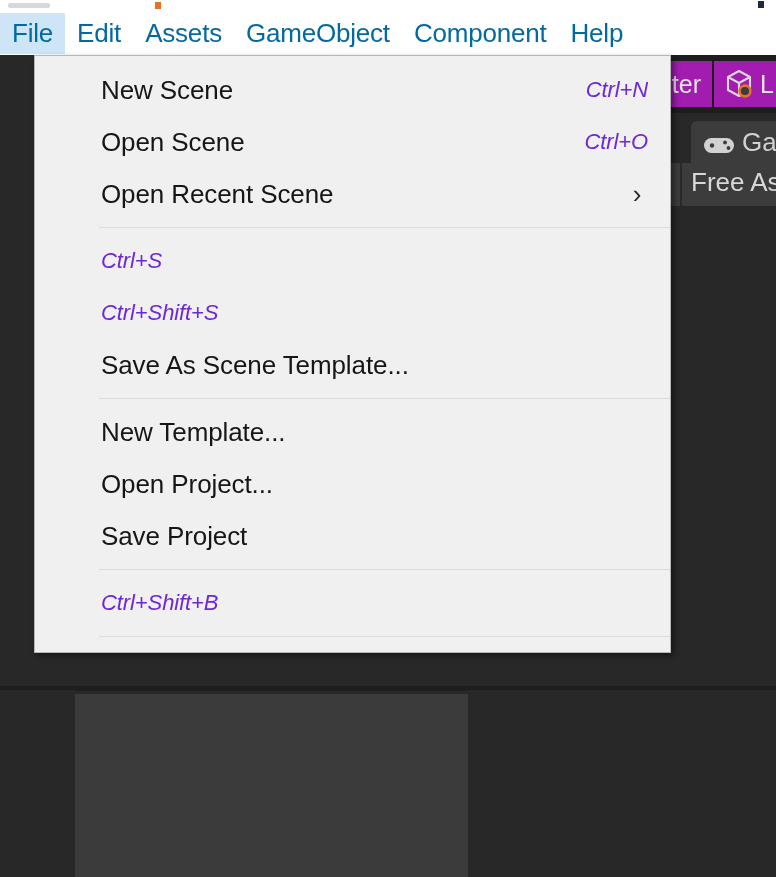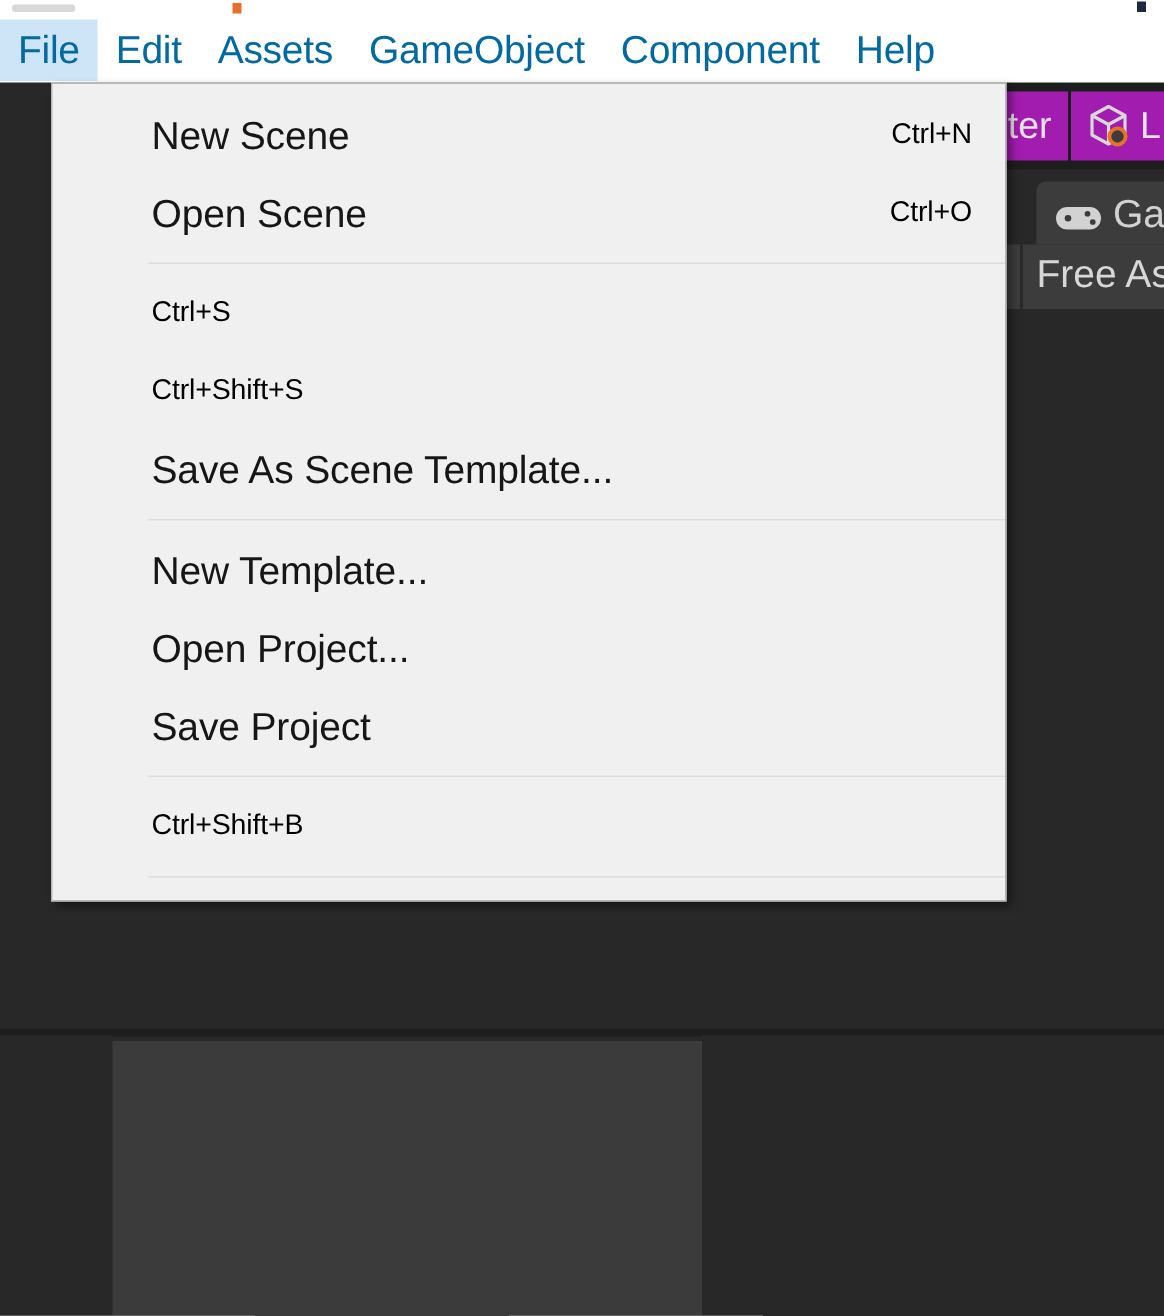--- a/index.html
+++ b/index.html
@@ -211,23 +211,24 @@
     padding-left: 66px;
     padding-right: 22px;
     font-size: 26px;
     color: #161616;
     white-space: nowrap;
     letter-spacing: -0.1px;
   }
   .menu-item .label { flex: 1 1 auto; }
   .menu-item .shortcut {
     flex: none;
-    color: #000000;
-    font-size: 19px;
+    color: #6d28d9;
+    font-size: 22px;
     letter-spacing: -0.1px;
+    font-style: italic;
   }
   .menu-item .submenu-arrow {
     flex: none;
     width: 22px;
     text-align: center;
     font-size: 26px;
     color: #2c2c2c;
     line-height: 1;
   }
   .menu-sep {
@@ -303,20 +304,24 @@
 
   <div class="menu-panel" id="file-menu">
       <div class="menu-item">
         <span class="label">New Scene</span>
         <span class="shortcut">Ctrl+N</span>
       </div>
       <div class="menu-item">
         <span class="label">Open Scene</span>
         <span class="shortcut">Ctrl+O</span>
       </div>
+      <div class="menu-item">
+        <span class="label">Open Recent Scene</span>
+        <span class="submenu-arrow">›</span>
+      </div>
       <div class="menu-sep"></div>
       <div class="menu-item">
         <span class="shortcut">Ctrl+S</span>
       </div>
       <div class="menu-item">
         <span class="shortcut">Ctrl+Shift+S</span>
       </div>
       <div class="menu-item">
         <span class="label">Save As Scene Template...</span>
         <span class="shortcut"></span>

